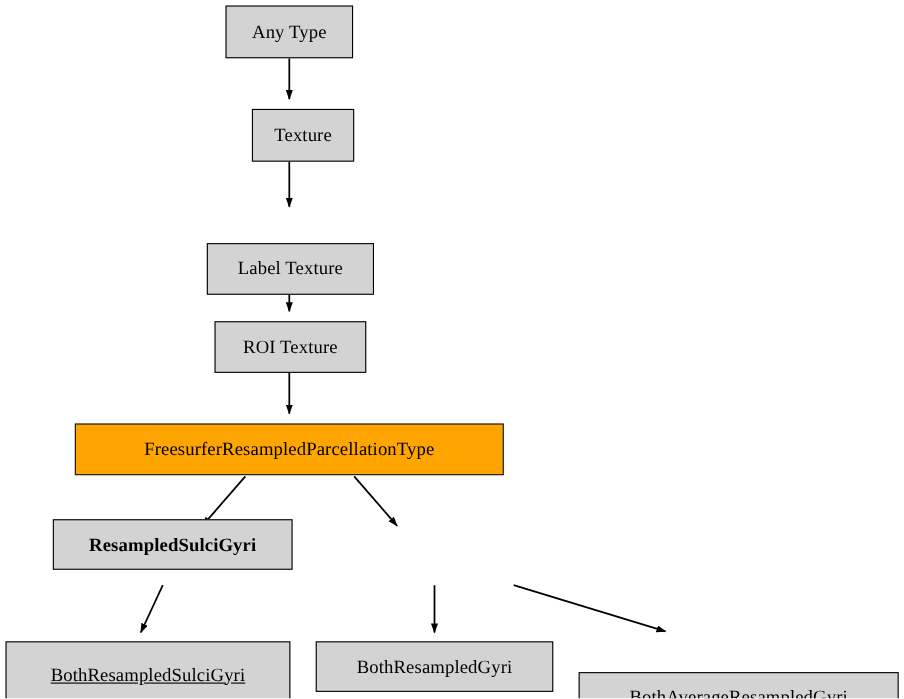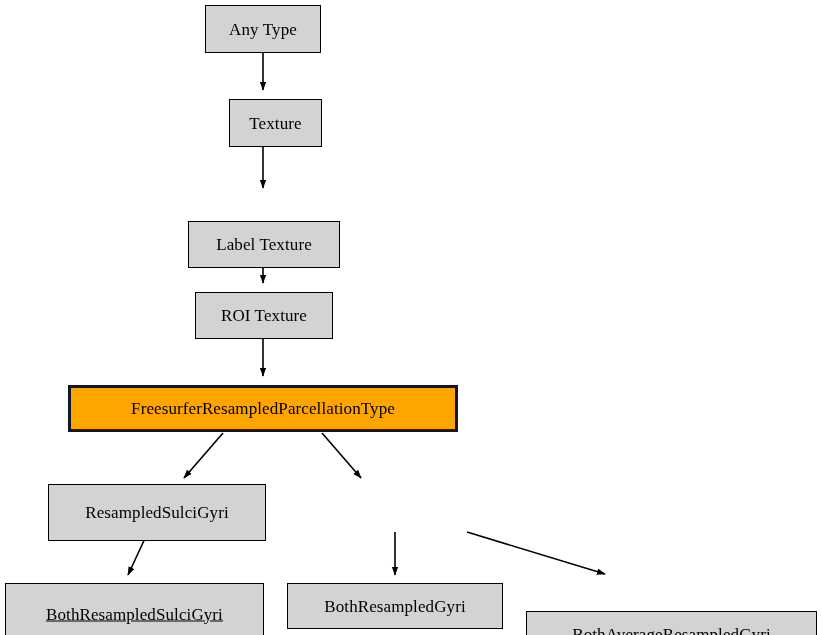--- a/index.html
+++ b/index.html
@@ -43,21 +43,21 @@
     border: 1px solid #000000;
     color: #000000;
     font-family: "Liberation Serif", "DejaVu Serif", serif;
     font-size: 17px;
     line-height: 1;
     white-space: nowrap;
     letter-spacing: 0.1px;
   }
   .graph-node.highlight {
     background: #ffa500;
-    border: 3px solid #0f172a;
+    border: 1px solid #0f172a;
   }
   .node-label {
     display: block;
     padding: 0 2px;
     transform: translateY(-0.5px);
   }
 </style>
 </head>
 <body>
 
@@ -114,21 +114,21 @@
     </div>
 
     <div class="graph-node" id="node-roi-texture" style="left:195px; top:292px; width:138px; height:47px;">
       <span class="node-label">ROI Texture</span>
     </div>
 
     <div class="graph-node highlight" id="node-freesurfer-resampled-parcellation-type" style="left:68px; top:385px; width:390px; height:47px;">
       <span class="node-label">FreesurferResampledParcellationType</span>
     </div>
 
-    <div class="graph-node" id="node-resampled-sulci-gyri" style="left:48px; top:484px; width:218px; height:57px;">
+    <div class="graph-node" id="node-resampled-sulci-gyri" style="left:48px; top:472px; width:218px; height:46px;font-weight:bold;">
       <span class="node-label">ResampledSulciGyri</span>
     </div>
 
 
     <div class="graph-node" id="node-both-resampled-sulci-gyri" style="left:5px; top:583px; width:259px; height:62px;text-decoration:underline;">
       <span class="node-label">BothResampledSulciGyri</span>
     </div>
 
     <div class="graph-node" id="node-both-resampled-gyri" style="left:287px; top:583px; width:216px; height:46px;">
       <span class="node-label">BothResampledGyri</span>

